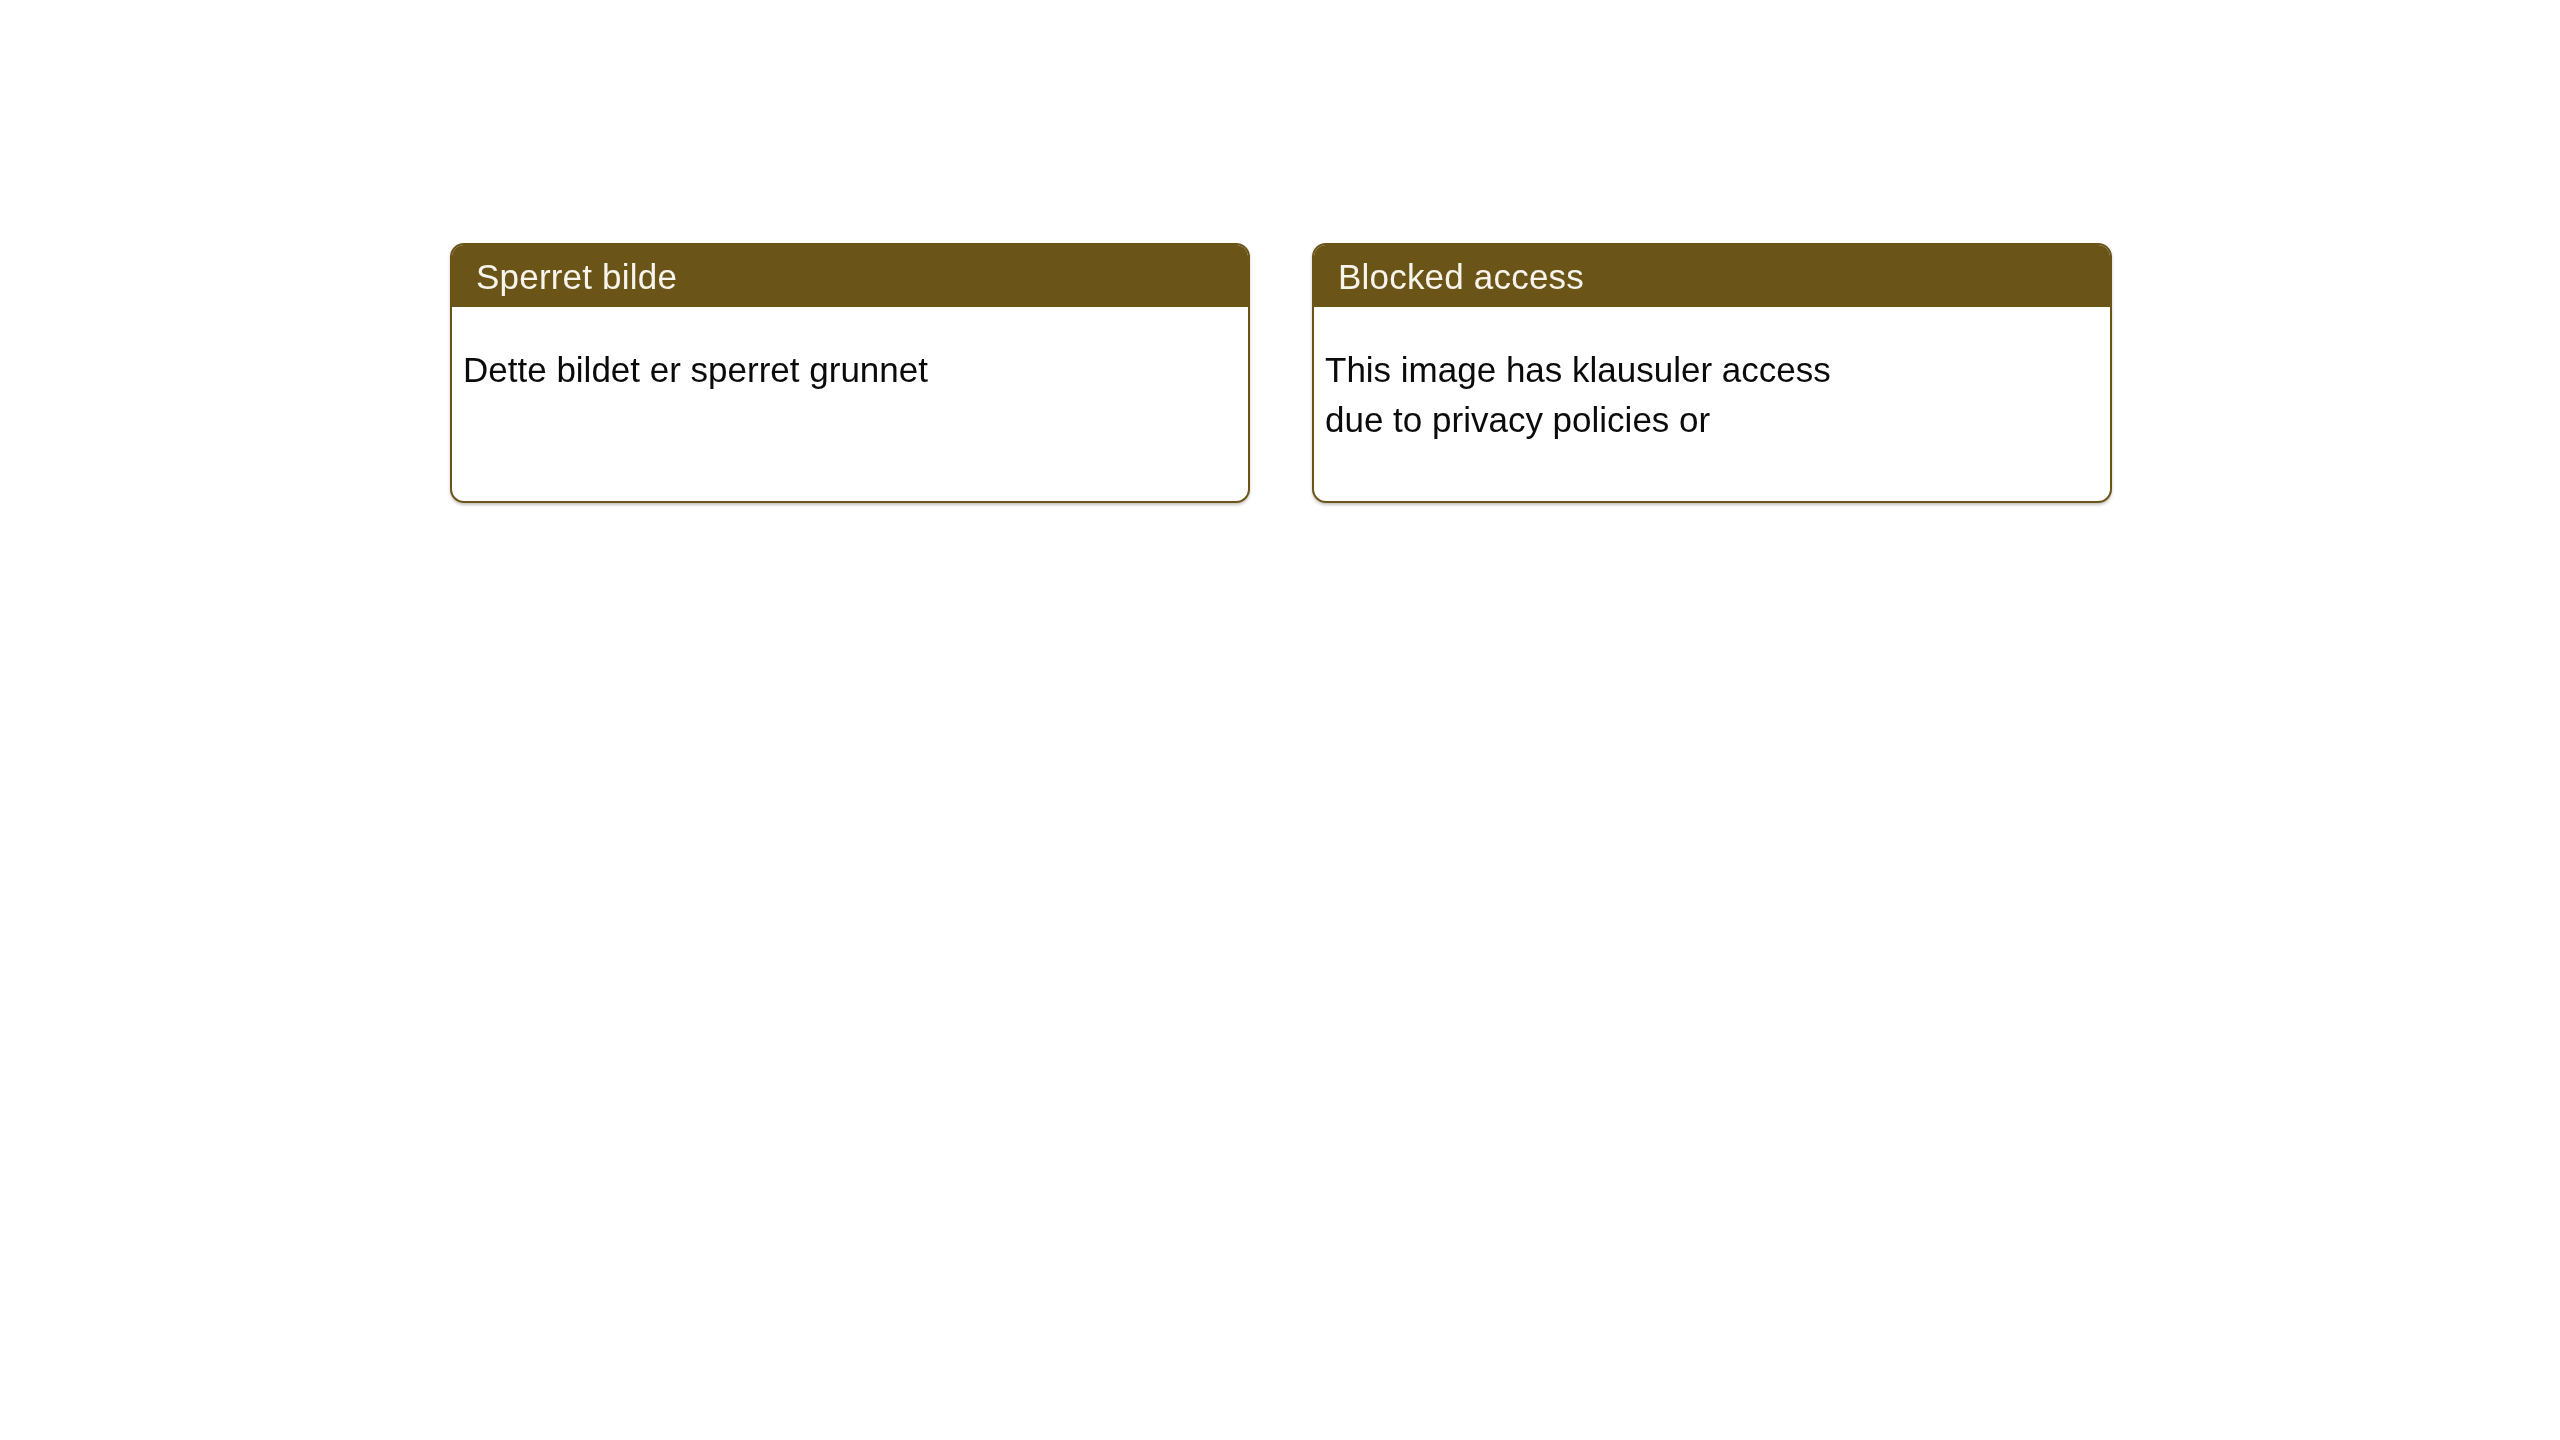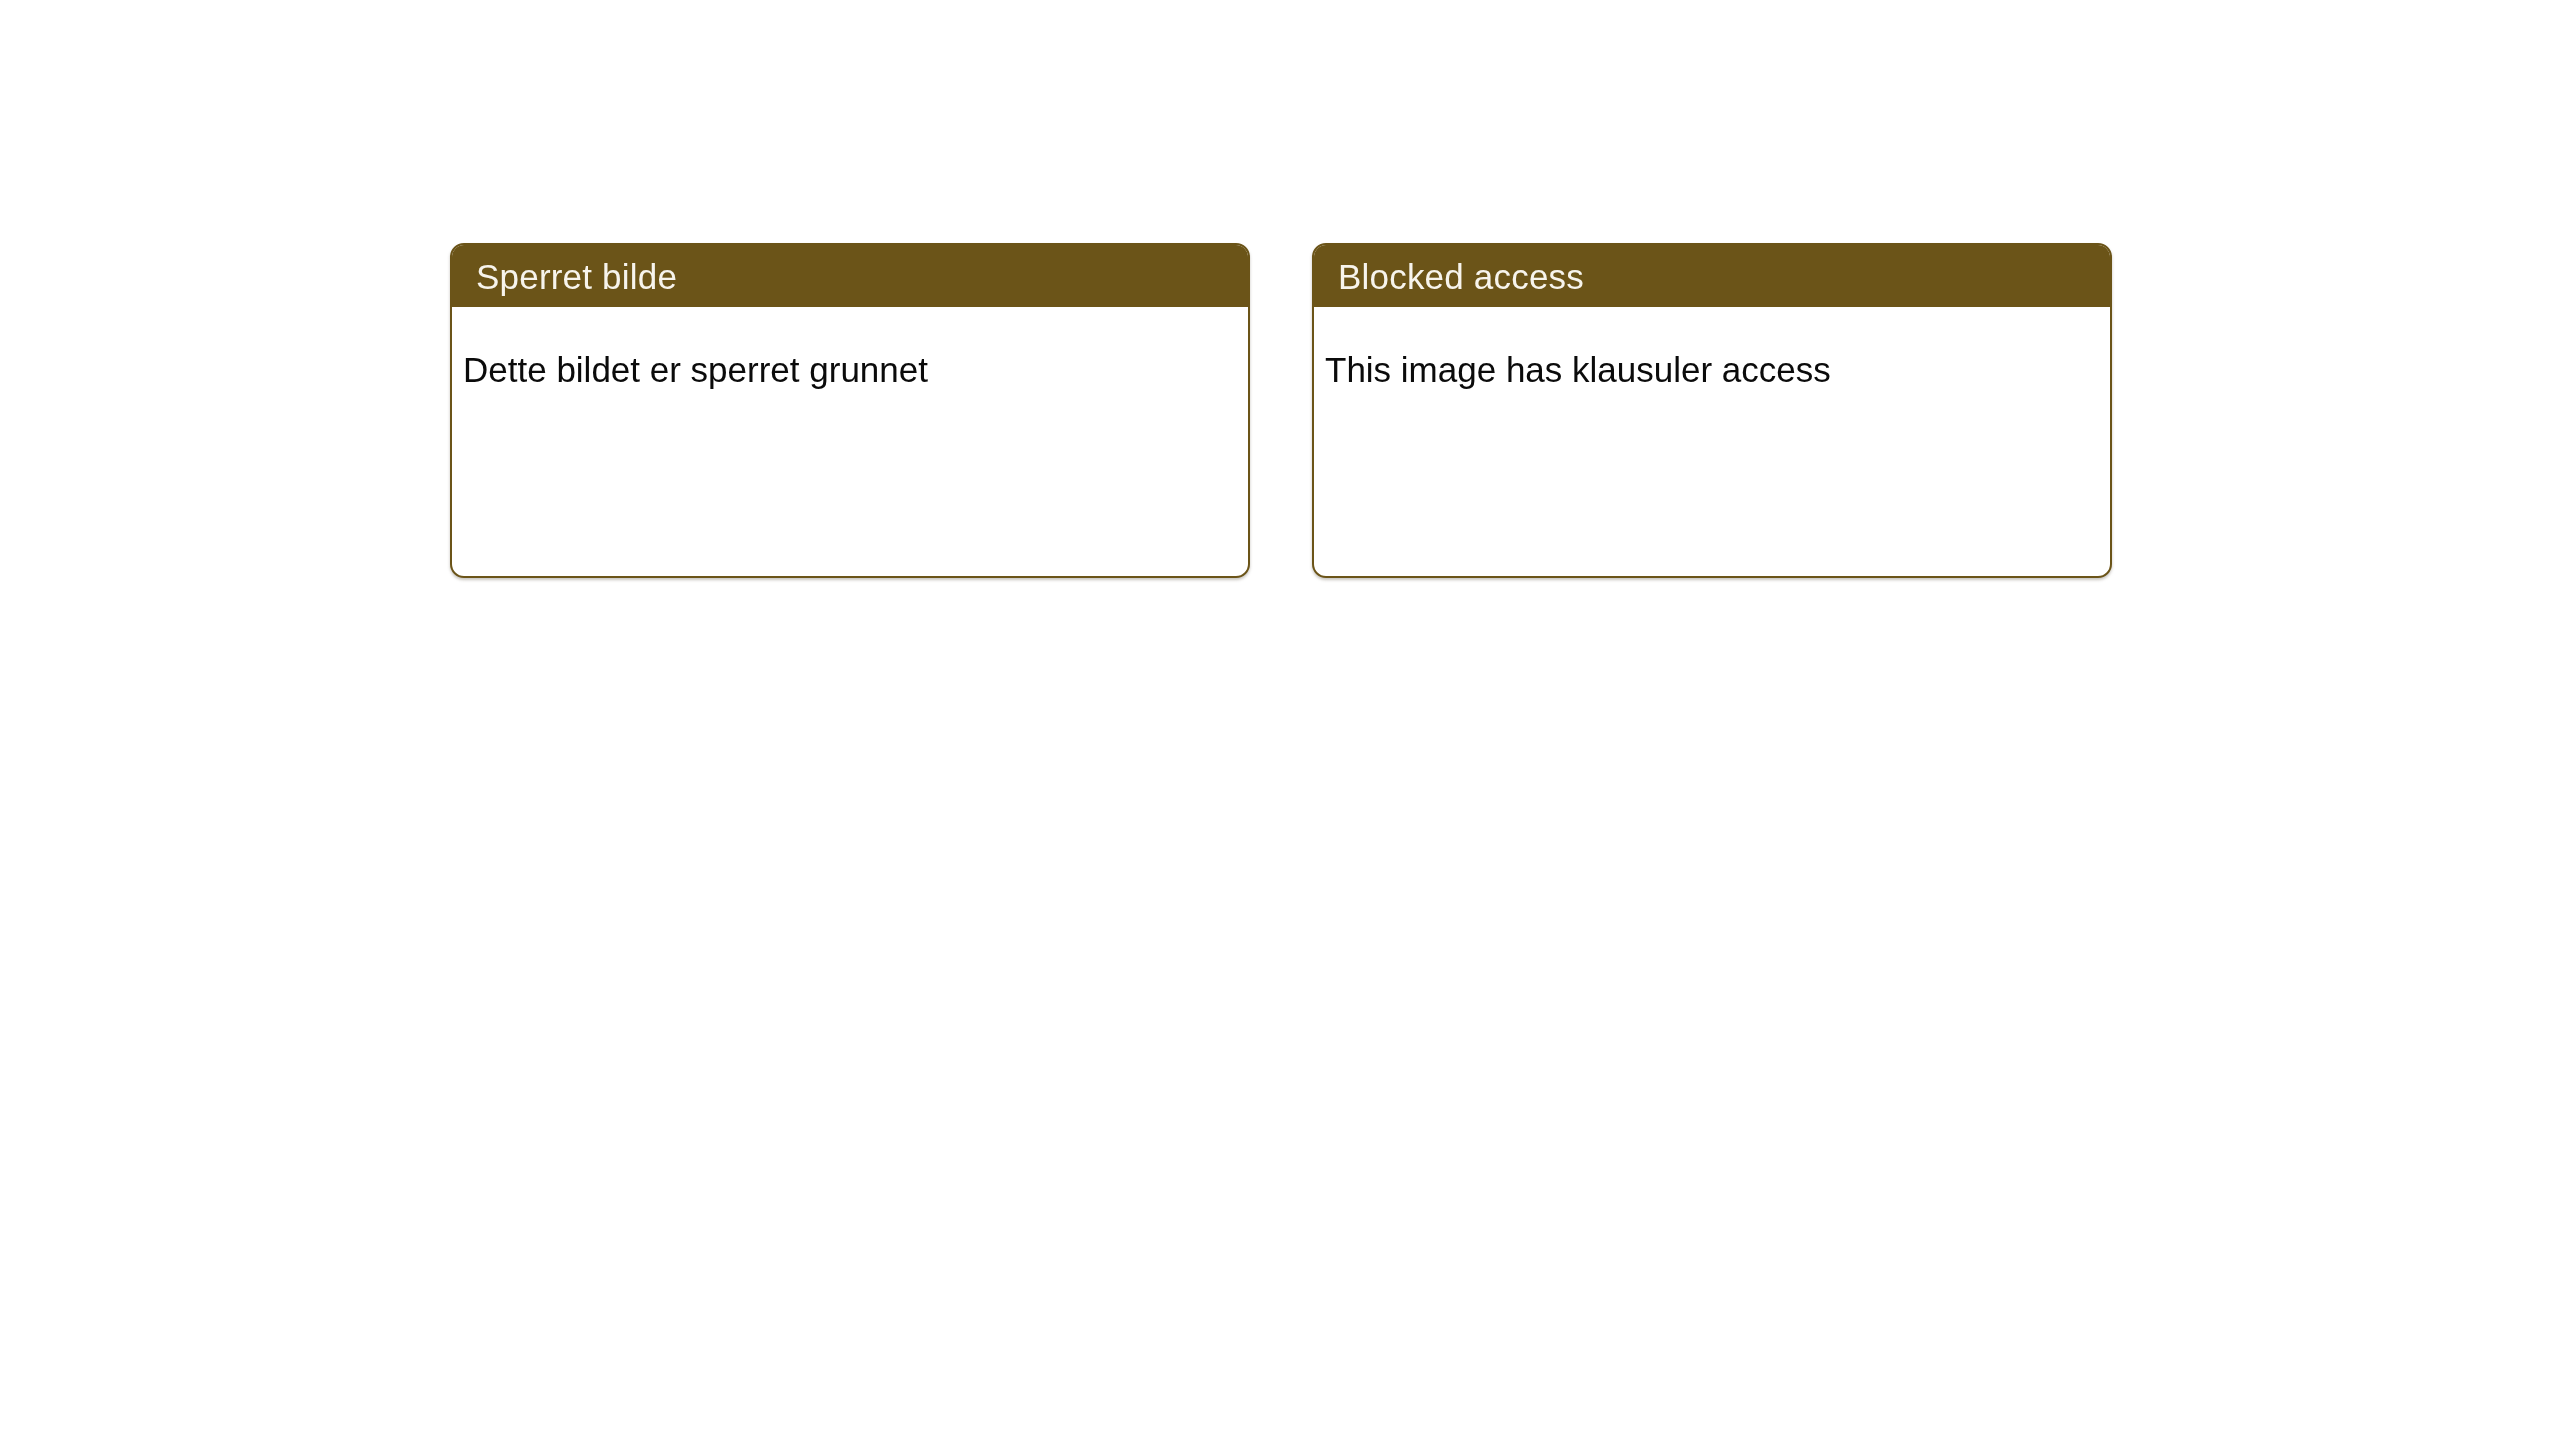--- a/index.html
+++ b/index.html
@@ -11,21 +11,21 @@
     height: 1440px;
     background: #ffffff;
     font-family: "Liberation Sans", sans-serif;
     position: relative;
     overflow: hidden;
   }
   .card {
     position: absolute;
     top: 243px;
     width: 800px;
-    height: 335px;
+    height: 260px;
     box-sizing: border-box;
     background: #ffffff;
     border: 2px solid #6b5418;
     border-radius: 14px;
     overflow: hidden;
     box-shadow: 0 2px 3px rgba(130, 125, 110, 0.45);
   }
   .card.pos-left  { left: 450px;  }
   .card.pos-right { left: 1312px; }
   .titlebar {
@@ -62,14 +62,15 @@
     <span class="body-line">Dette bildet er sperret grunnet</span>
   </div>
 </div>
 
 <div class="card pos-right">
   <div class="titlebar">
     <span>Blocked access</span>
   </div>
   <div class="card-body">
     <span class="body-line">This image has klausuler access</span>
+    <span class="body-line">due to privacy policies or</span>
   </div>
 </div>
 
 </body></html>

